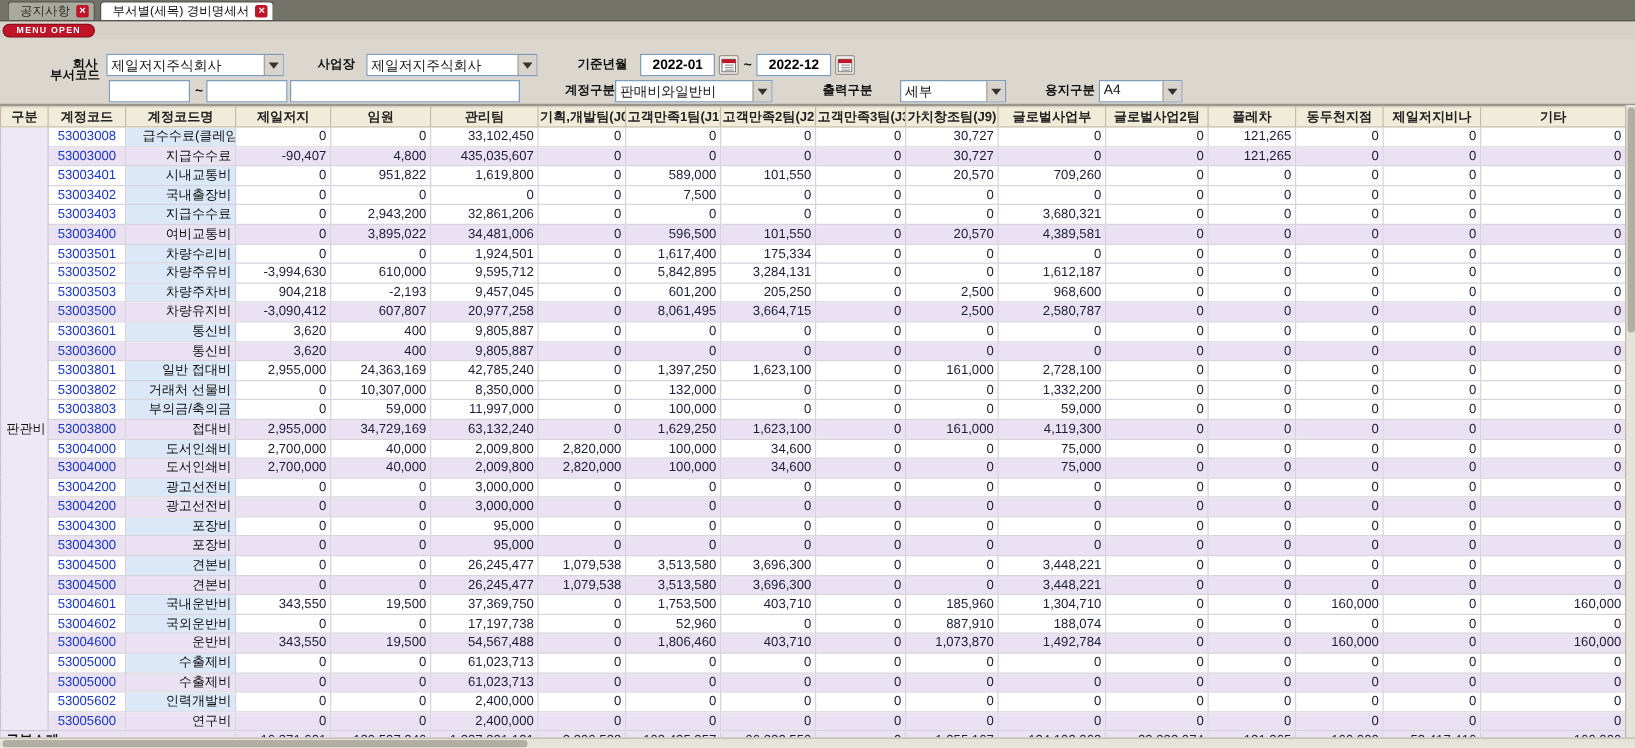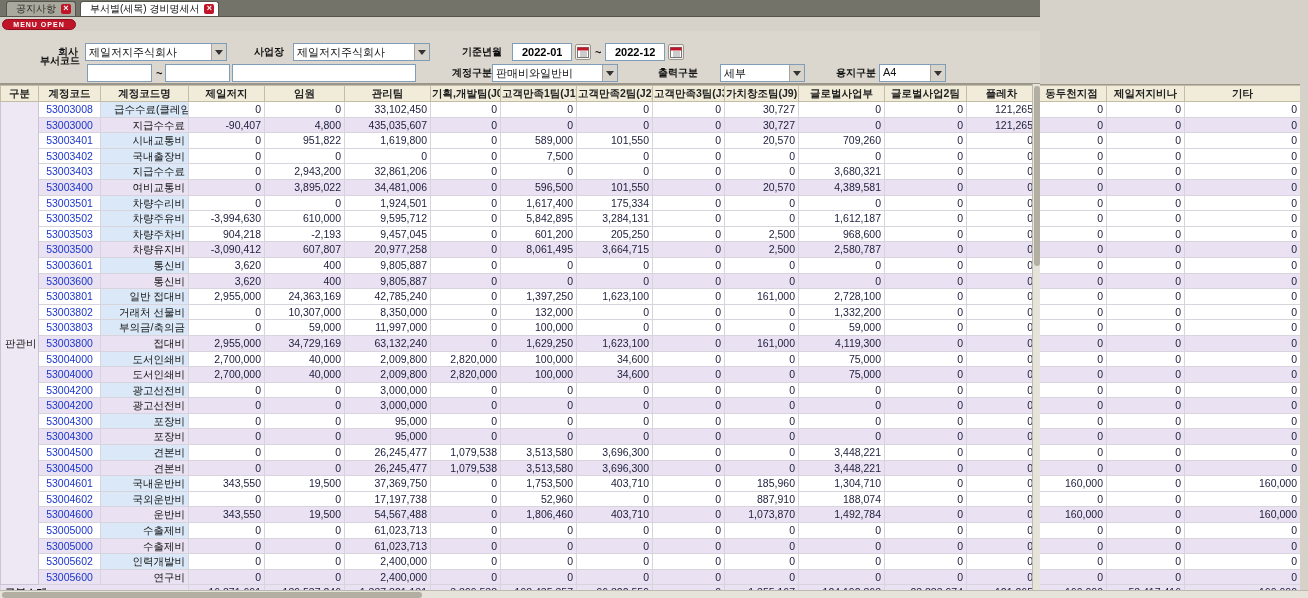--- a/index.html
+++ b/index.html
@@ -1,18 +1,18 @@
 <!DOCTYPE html>
 <html><head>
 <meta charset="utf-8">
 <style>
   * { margin:0; padding:0; box-sizing:border-box; }
   html,body { width:1308px; height:598px; overflow:hidden; }
   body { font-family:"Liberation Sans","DejaVu Sans",sans-serif; font-size:11px; background:#d6d2ca; color:#111; }
-  .app { position:relative; width:1040px; height:598px; }
+  .app { position:relative; width:1308px; height:598px; }
 
   
   .tabbar { position:absolute; top:0; left:0; right:0; height:17px; background:#73736a;
             border-bottom:1px solid #55554e; display:flex; align-items:flex-end; padding-left:6px; gap:4px; }
   .tab { height:15px; display:flex; align-items:center; gap:5px; padding:0 4px 0 9px;
          font-size:10px; border:1px solid #54544c; border-bottom:none; border-radius:3px 3px 0 0; cursor:default; }
   .tab.inactive { background:#a9a99d; color:#2e2e2a; }
   .tab.active { background:#ffffff; color:#111; }
   .tab-close { width:10px; height:10px; background:#c01428; border-radius:2px; position:relative; flex:0 0 auto; }
   .tab-close::before { content:"×"; position:absolute; left:0; top:-1px; width:10px; text-align:center;

